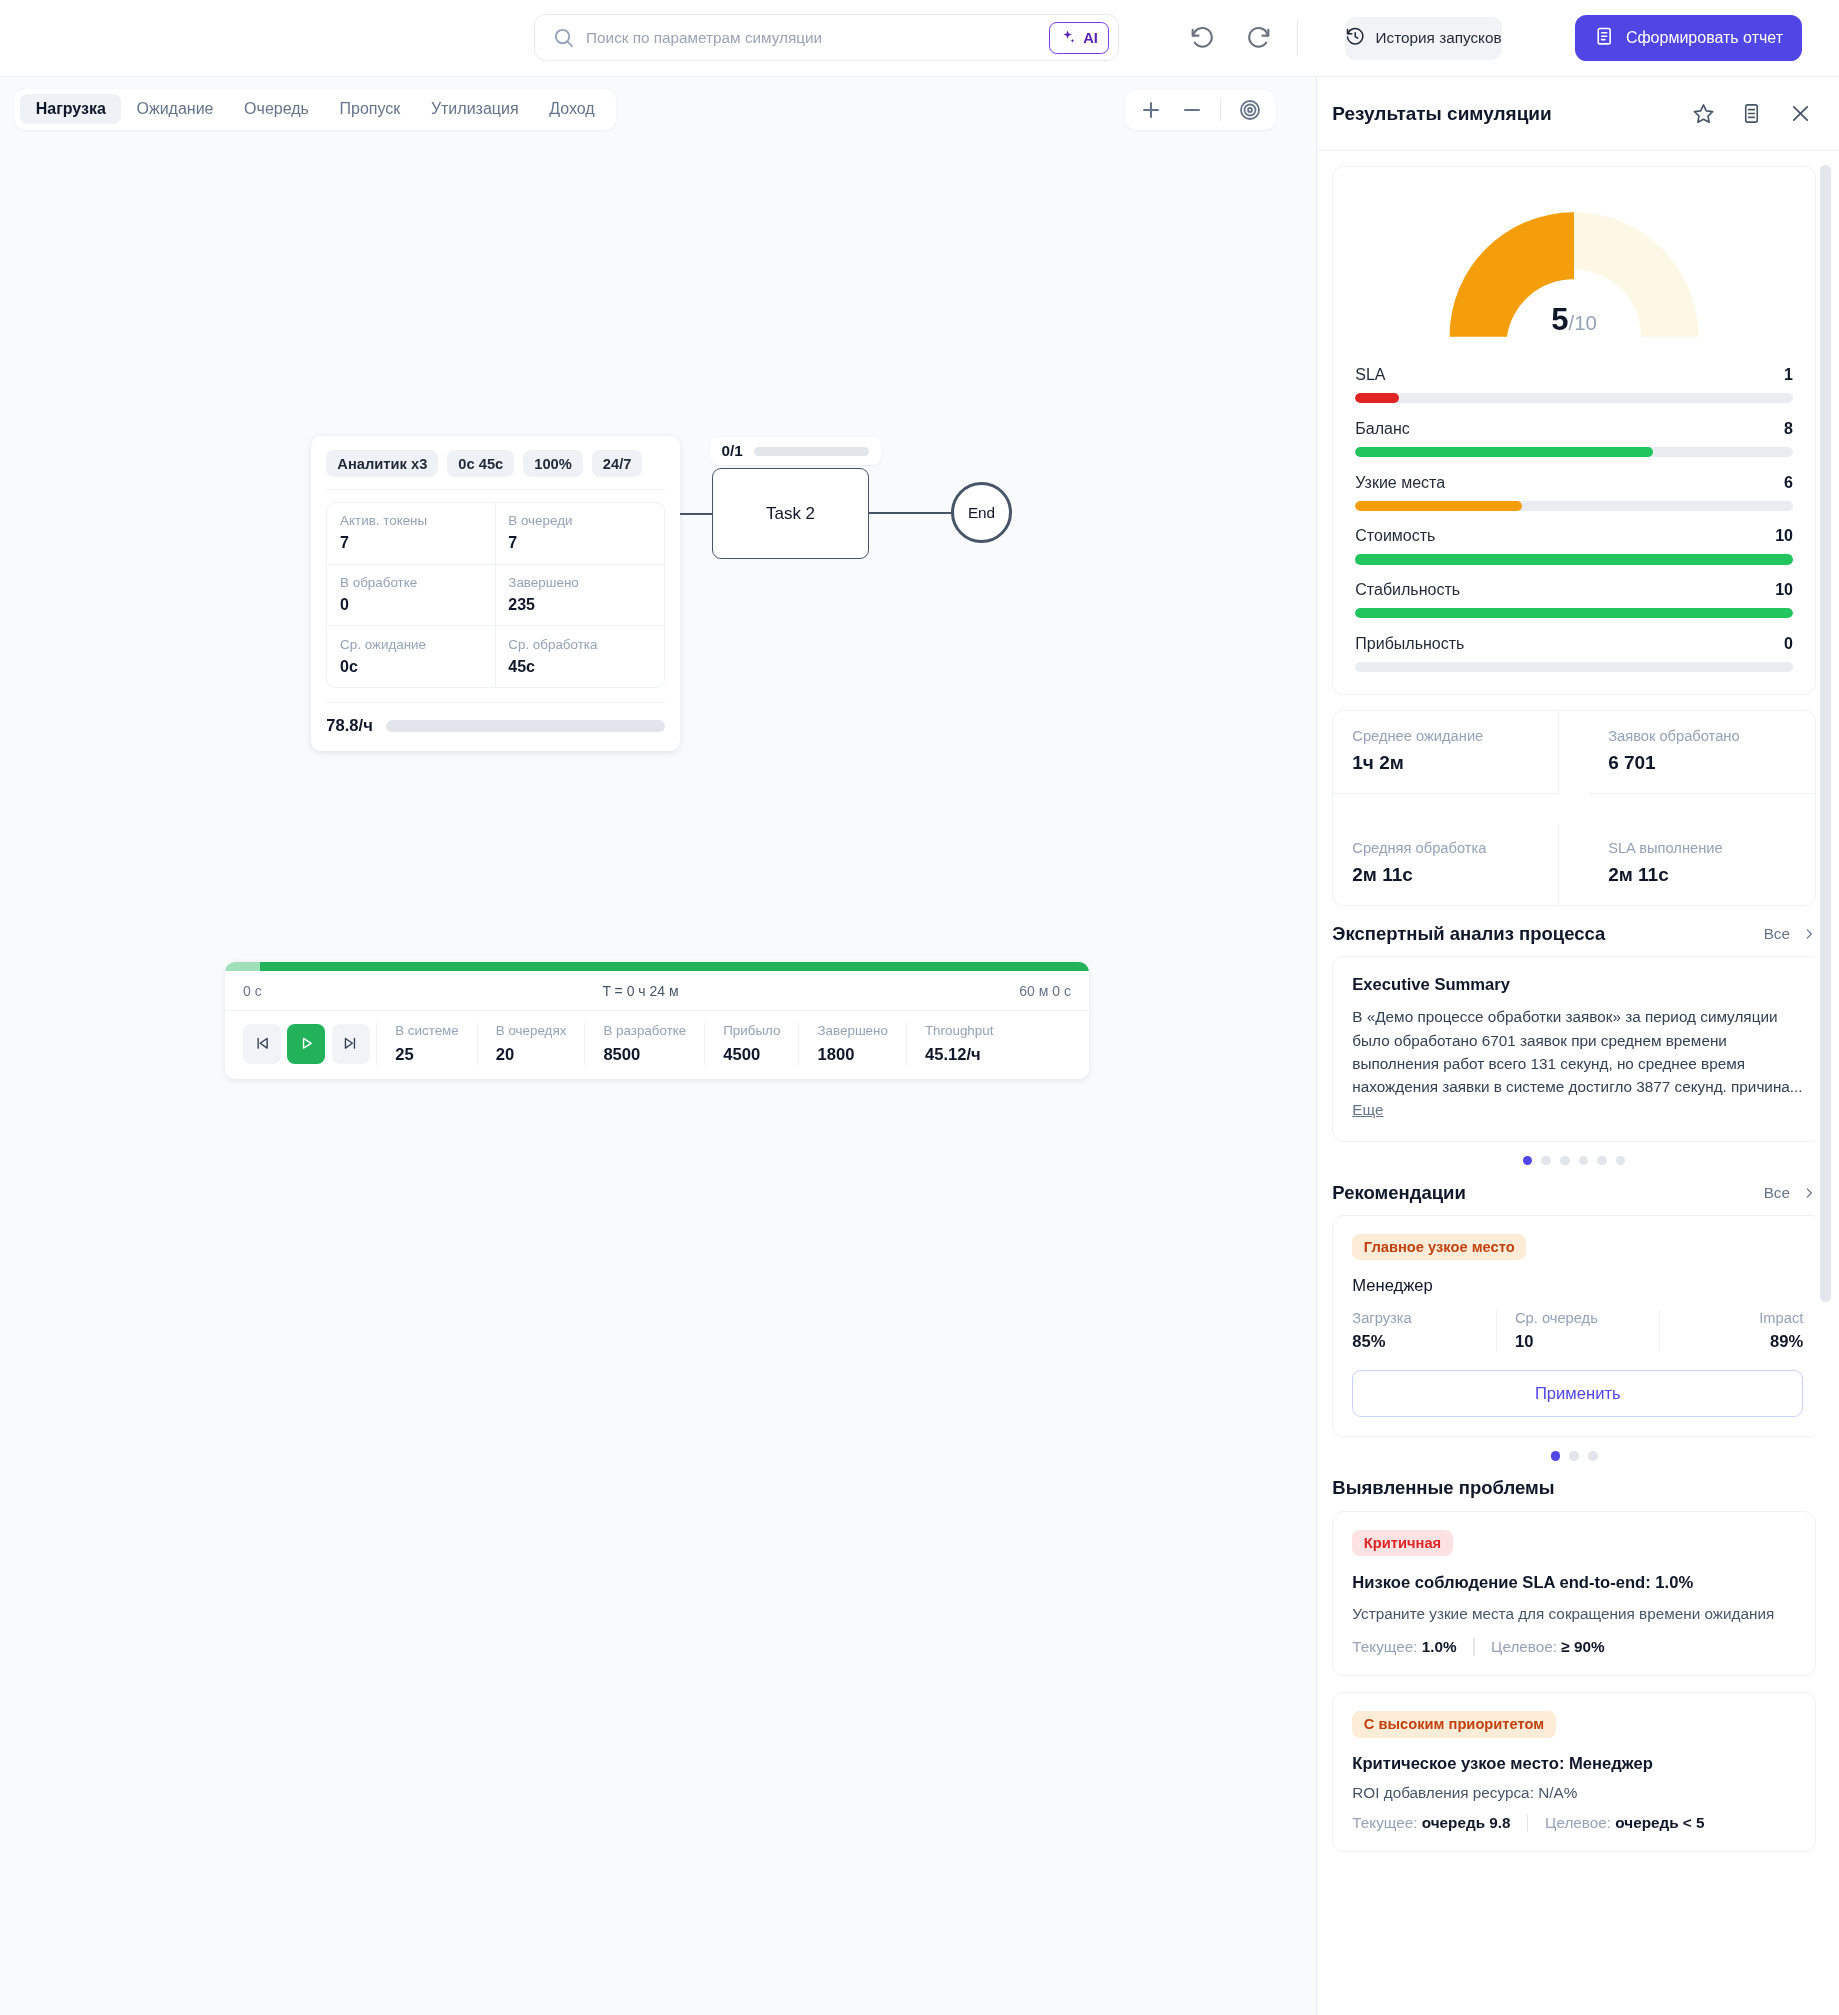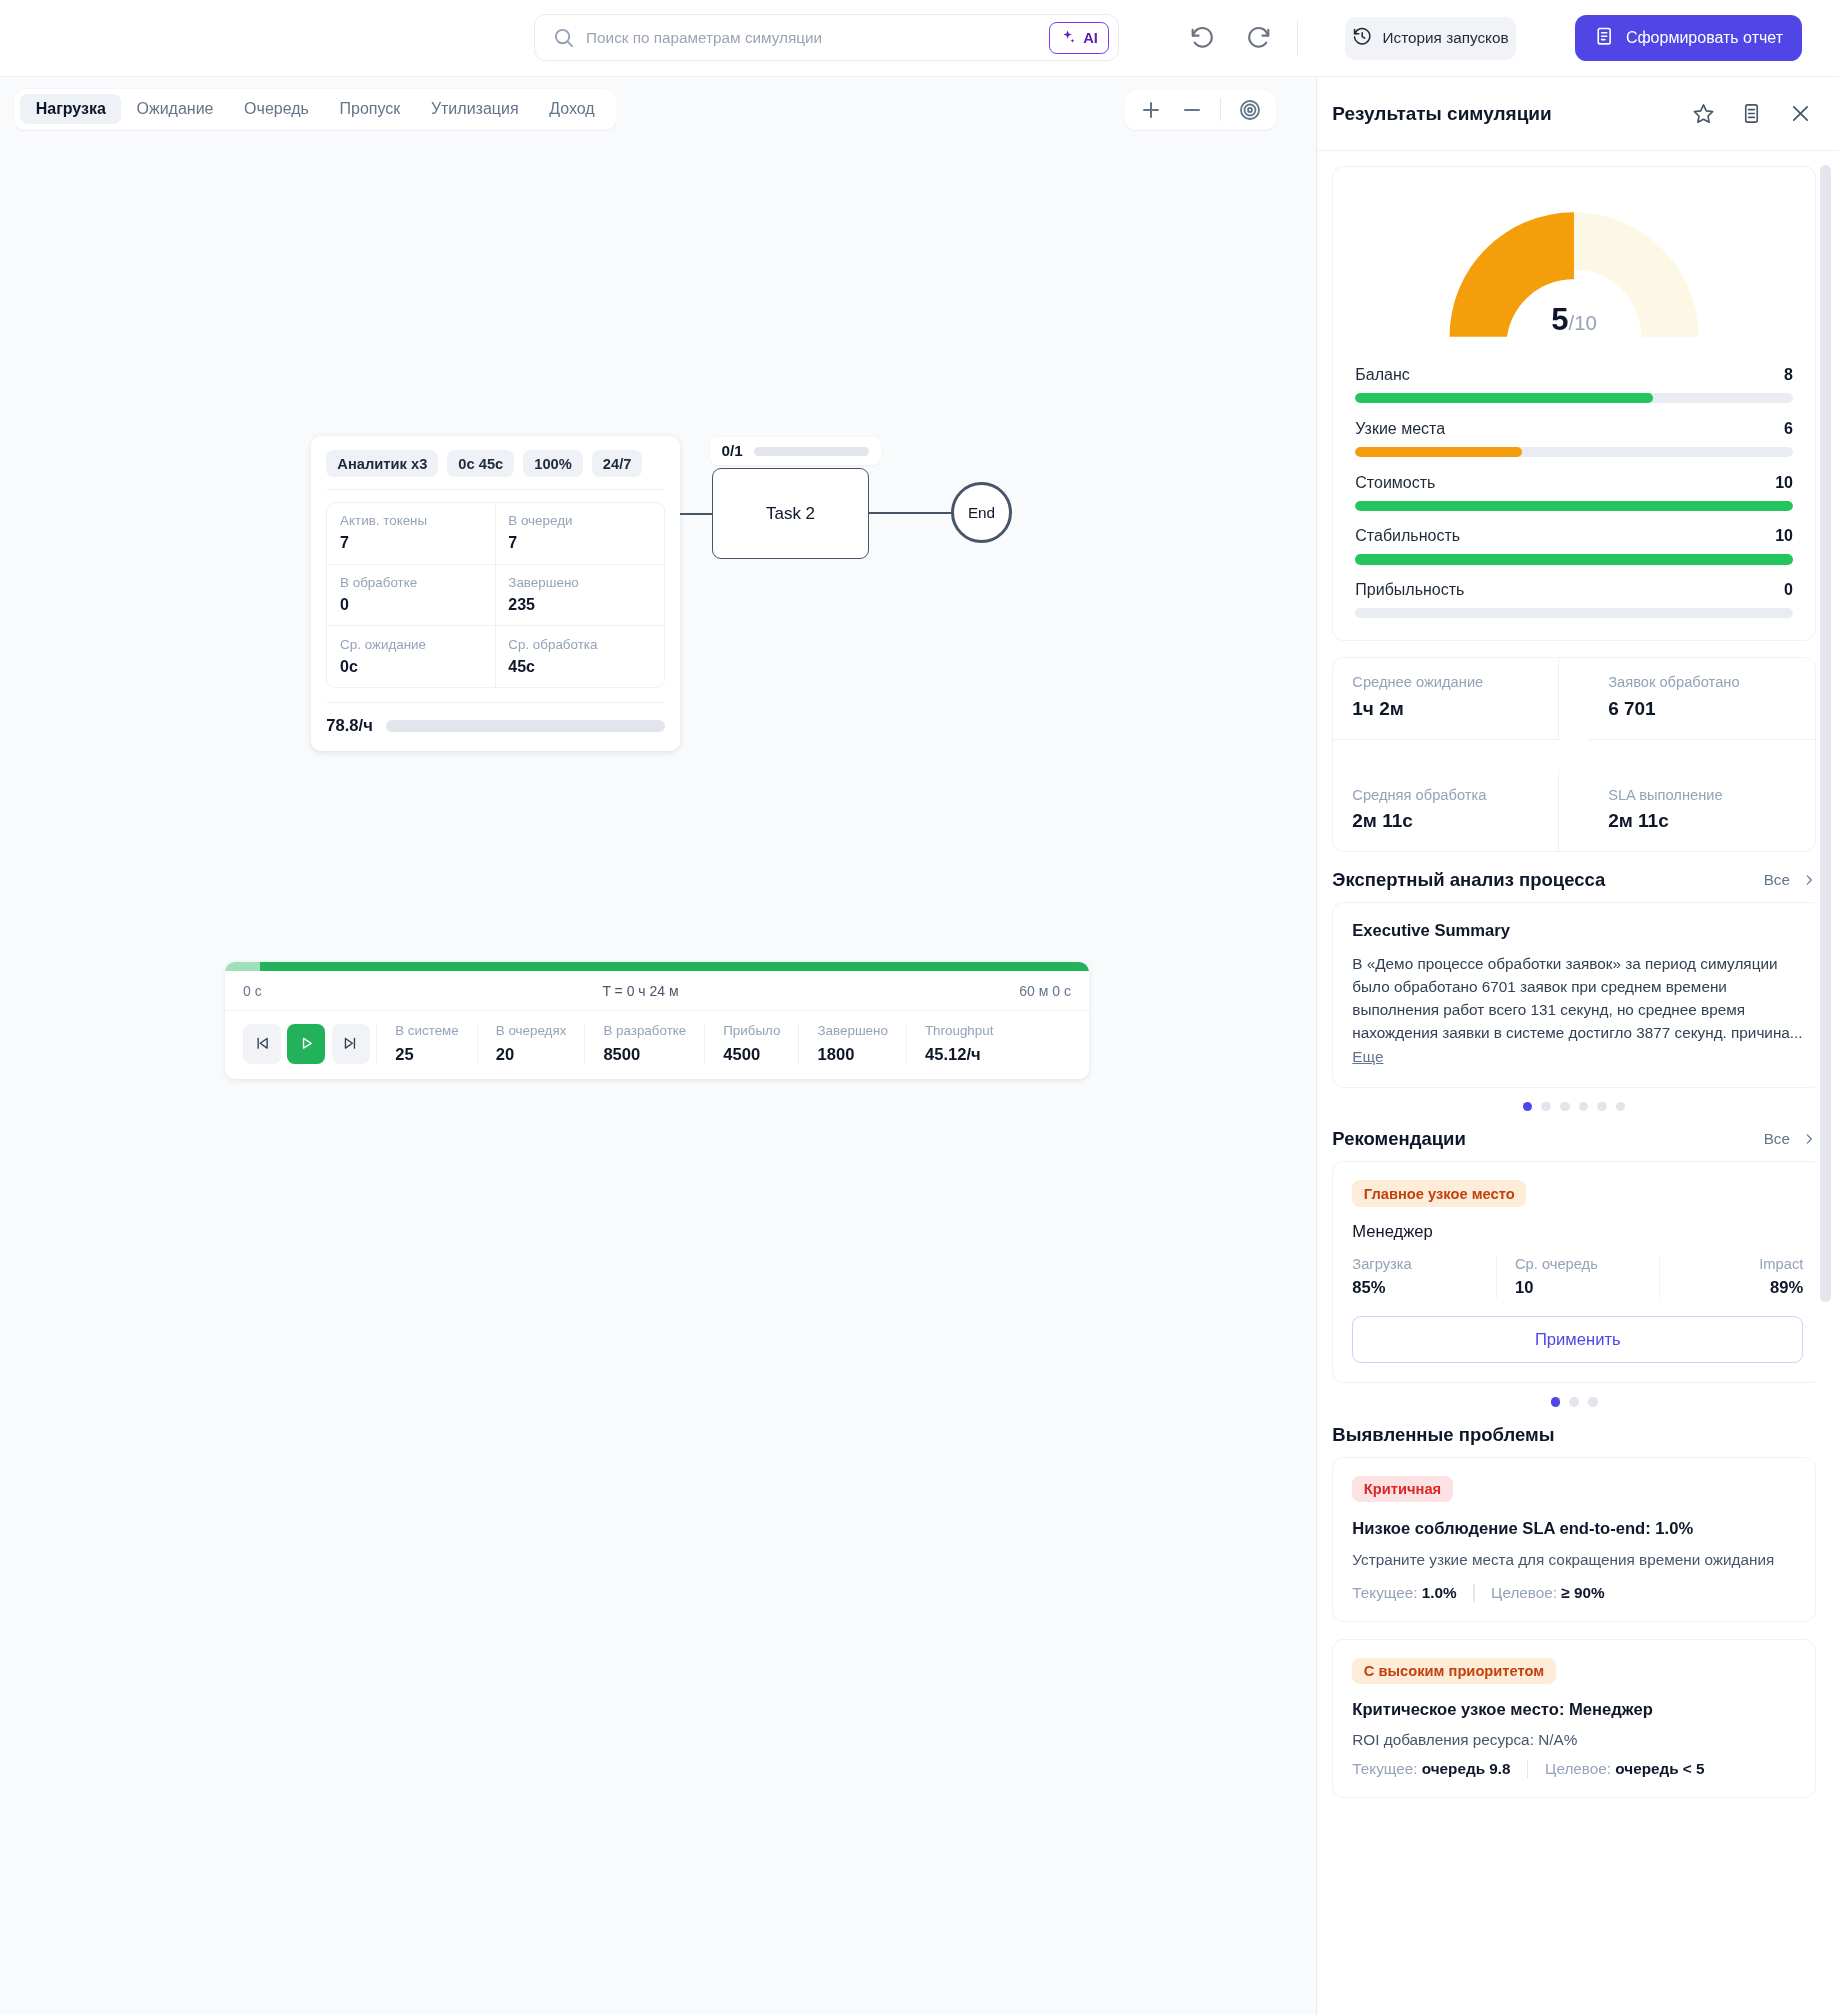--- a/index.html
+++ b/index.html
@@ -58,21 +58,21 @@
   }
   .ai-chip svg { width: 16.6px; height: 16.6px; }
 
   .undo-redo { position: absolute; left: 1188px; top: 24px; display: flex; gap: 29px; }
   .icon-btn-plain { width: 28px; height: 28px; color: #6b7280; }
   .topbar-sep { position: absolute; left: 1297px; top: 20.4px; width: 1.3px; height: 36px; background: #e5e7eb; }
 
   .history-btn {
     position: absolute; left: 1345px; top: 16.6px;
     height: 43px; display: flex; align-items: center; gap: 10.2px;
-    background: #f1f3f7; border-radius: 10.2px; padding: 0 7px;
+    background: #f1f3f7; border-radius: 10.2px; padding: 0 0;
     font-size: 15.3px; color: #1f2937; font-weight: 400;
   }
   .history-btn svg { width: 20.4px; height: 20.4px; }
 
   .report-btn {
     position: absolute; left: 1575px; top: 15.3px;
     height: 46px; display: flex; align-items: center; gap: 11.5px;
     background: #4f46e5; color: #fff; border-radius: 11.5px; padding: 0 19px;
     font-size: 16px; font-weight: 500;
   }
@@ -528,20 +528,29 @@
                 <path d="M 40 236 A 195 195 0 0 1 235 41 L 235 146 A 105 105 0 0 0 130 236 Z" fill="#f59e0b"></path>
               </svg>
               <div class="gauge-label">
                 <span class="gauge-num">5</span><span class="gauge-den">/10</span>
               </div>
             </div>
           </div>
 
           <div class="metric">
             <div class="metric-top">
+                <span class="metric-name">SLA</span>
+                <span class="metric-val">1</span>
+              </div>
+            <div class="metric-track">
+                <div class="metric-fill" style="width: 10%; background: rgb(224, 36, 36);"></div>
+              </div>
+          </div>
+          <div class="metric">
+            <div class="metric-top">
                 <span class="metric-name">Баланс</span>
                 <span class="metric-val">8</span>
               </div>
             <div class="metric-track">
                 <div class="metric-fill" style="width: 68%; background: rgb(34, 197, 94);"></div>
               </div>
           </div>
           <div class="metric">
             <div class="metric-top">
                 <span class="metric-name">Узкие места</span>

